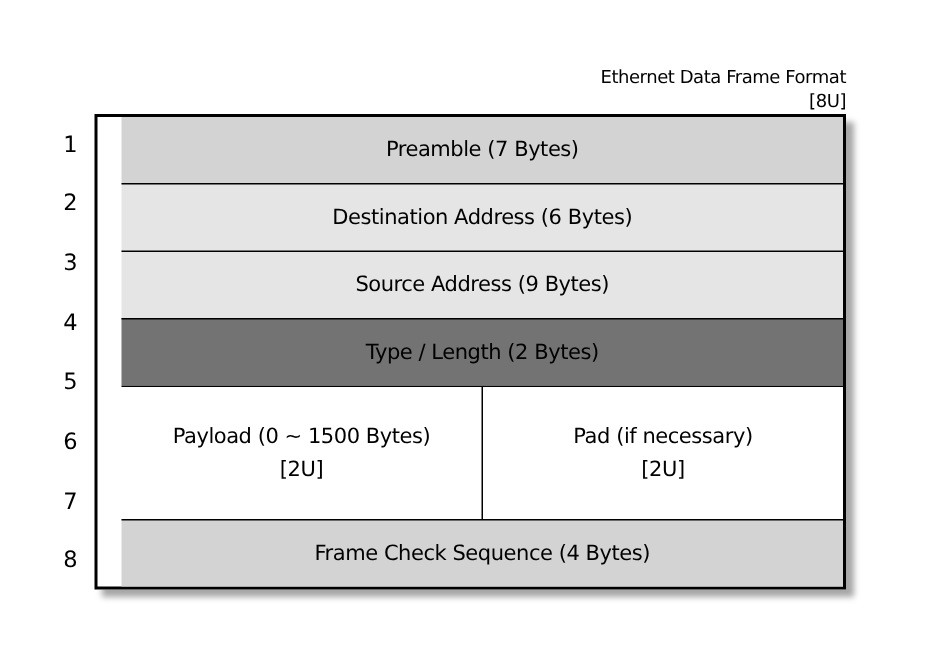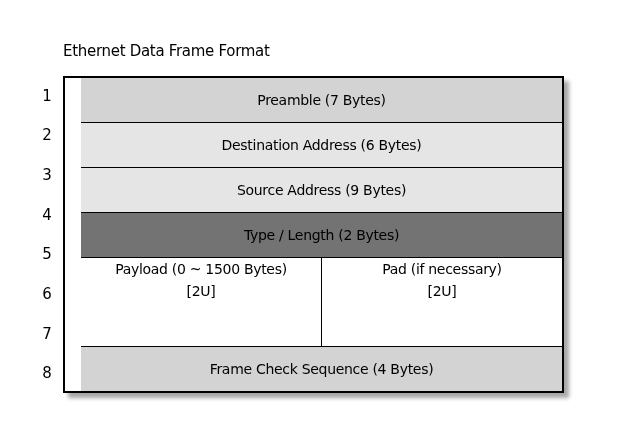--- a/index.html
+++ b/index.html
@@ -7,22 +7,22 @@
     width: 628px; height: 438px;
     position: relative;
     background: #ffffff;
     font-family: "DejaVu Sans", "Liberation Sans", sans-serif;
     color: #000000;
     overflow: hidden;
   }
   .title-block {
     position: absolute;
     left: 63px; top: 43px; width: 501px;
-    text-align: left;
-    font-size: 15px;
+    text-align: right;
+    font-size: 12px;
     line-height: 16px;
     letter-spacing: -0.3px;
   }
   .frame-table {
     position: absolute;
     left: 63px; top: 76px;
     width: 501px; height: 317px;
     box-sizing: border-box;
     border: 2px solid #000000;
     background: #ffffff;
@@ -40,21 +40,21 @@
     letter-spacing: -0.3px;
     min-height: 0;
   }
   .frow + .frow { border-top: 1.5px solid #000000; }
   .frow.split { flex: 2 1 0; padding: 0; align-items: stretch; }
   .split-cell {
     flex: 1 1 0;
     display: flex;
     flex-direction: column;
     align-items: center;
-    justify-content: flex-start;
+    justify-content: center;
     line-height: 22px;
   }
   .split-cell + .split-cell { border-left: 1.5px solid #000000; }
   .bg-gray   { background: #d3d3d3; }
   .bg-blue   { background: #e5e5e5; }
   .bg-yellow { background: #737373; }
   .bg-white  { background: #ffffff; }
   .num-col {
     position: absolute;
     left: 34px; top: 76px;
@@ -70,20 +70,21 @@
     justify-content: center;
   }
 </style>
 </head>
 <body>
 
 <div class="canvas">
 
   <div class="title-block">
     <div>Ethernet Data Frame Format</div>
+    <div>[8U]</div>
   </div>
 
   <div class="num-col">
     <div class="num">1</div>
     <div class="num">2</div>
     <div class="num">3</div>
     <div class="num">4</div>
     <div class="num">5</div>
     <div class="num">6</div>
     <div class="num">7</div>

